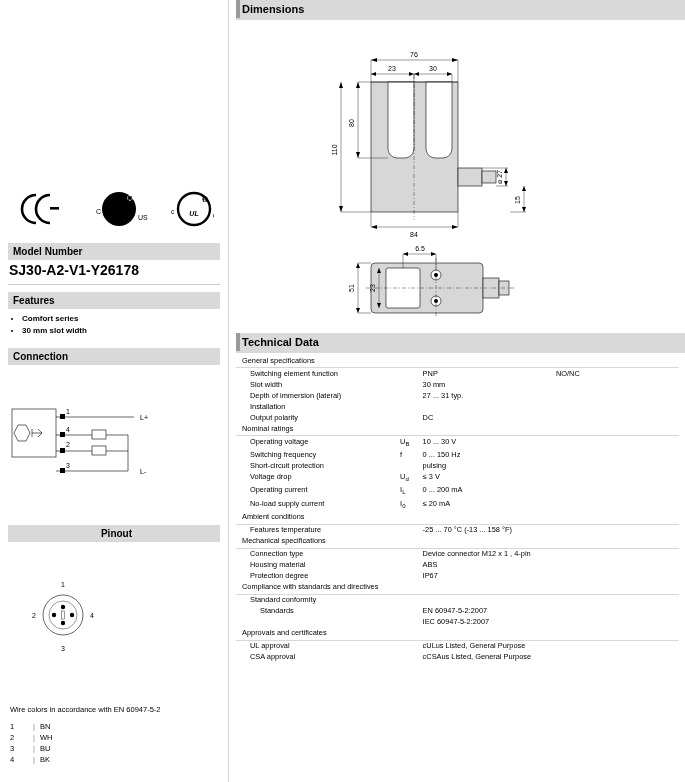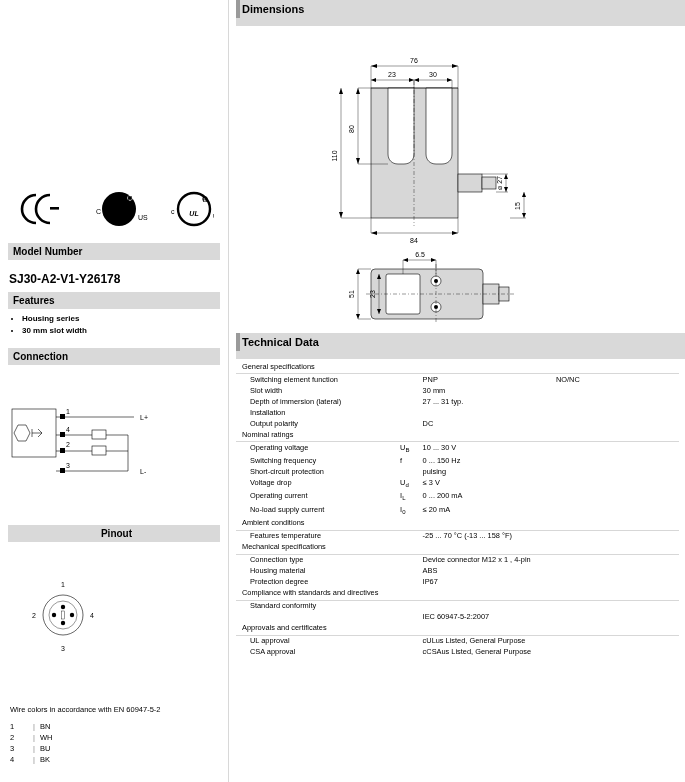--- a/index.html
+++ b/index.html
@@ -37,21 +37,21 @@
     line-height: 17px;
     padding-left: 5px;
     font-weight: bold;
     font-size: 10px;
     color: #000;
   }
   .section-bar-wide { width: 212px; }
 
   .model-block { position: absolute; left: 8px; top: 243px; width: 212px; }
   .model-value {
-    font-size: 12px; font-weight: bold; margin-top: 12px; padding-left: 1px;
+    font-size: 14px; font-weight: bold; margin-top: 2px; padding-left: 1px;
   }
   .hr-line { border-top: 1px solid #c9c9c9; margin-top: 6px; }
 
   .features-block { position: absolute; left: 8px; top: 292px; width: 212px; }
   .feature-list { margin: 5px 0 0 0; padding: 0 0 0 14px; }
   .feature-list li { font-size: 8px; font-weight: bold; margin-bottom: 3px; }
 
   .connection-block { position: absolute; left: 8px; top: 348px; width: 168px; }
 
   .conn-drawing { position: absolute; left: 8px; top: 395px; width: 212px; height: 110px; }
@@ -70,21 +70,21 @@
   .wire-num { width: 18px; }
   .wire-sep { width: 12px; text-align: center; color: #888; }
   .wire-col { width: 60px; }
 
   
   .right-col {
     position: absolute; left: 236px; top: 0;
     width: 449px; height: 782px;
   }
   .rbar {
-    background: #d9d9d9; height: 26px; line-height: 18px;
+    background: #d9d9d9; height: 20px; line-height: 18px;
     font-weight: bold; font-size: 11px; padding-left: 6px;
     position: relative;
   }
   .rbar:before{
     content:""; position:absolute; left:0; top:0; width:4px; height:18px; background:#9a9a9a;
   }
 
   .dim-area { position: relative; width: 449px; height: 310px; }
 
   .td-area { position: absolute; left: 0; top: 333px; width: 449px; }
@@ -151,21 +151,21 @@
 
     <div class="model-block">
       <div class="section-bar section-bar-wide">Model Number</div>
       <div class="model-value">SJ30-A2-V1-Y26178</div>
       <div class="hr-line"></div>
     </div>
 
     <div class="features-block">
       <div class="section-bar section-bar-wide">Features</div>
       <ul class="feature-list">
-        <li>Housing series</li>
+        <li>Comfort series</li>
         <li>30 mm slot width</li>
       </ul>
     </div>
 
     <div class="connection-block">
       <div class="section-bar section-bar-wide">Connection</div>
     </div>
 
     <div class="conn-drawing">
       <svg width="212" height="110" viewBox="0 0 212 110">
@@ -487,20 +487,26 @@
         <tr class="line-sep">
               <td colspan="4"></td>
             </tr>
         <tr>
           <td class="c1 ind">Standard conformity</td>
           <td class="c2"></td>
           <td class="c3"></td>
           <td class="c4"></td>
         </tr>
         <tr>
+          <td class="c1 ind2">Standards</td>
+          <td class="c2"></td>
+          <td class="c3">EN 60947-5-2:2007</td>
+          <td class="c4"></td>
+        </tr>
+        <tr>
           <td class="c1 ind2"></td>
           <td class="c2"></td>
           <td class="c3">IEC 60947-5-2:2007</td>
           <td class="c4"></td>
         </tr>
 
         <tr class="grp">
           <td class="c1" colspan="4">Approvals and certificates</td>
         </tr>
         <tr class="line-sep">

